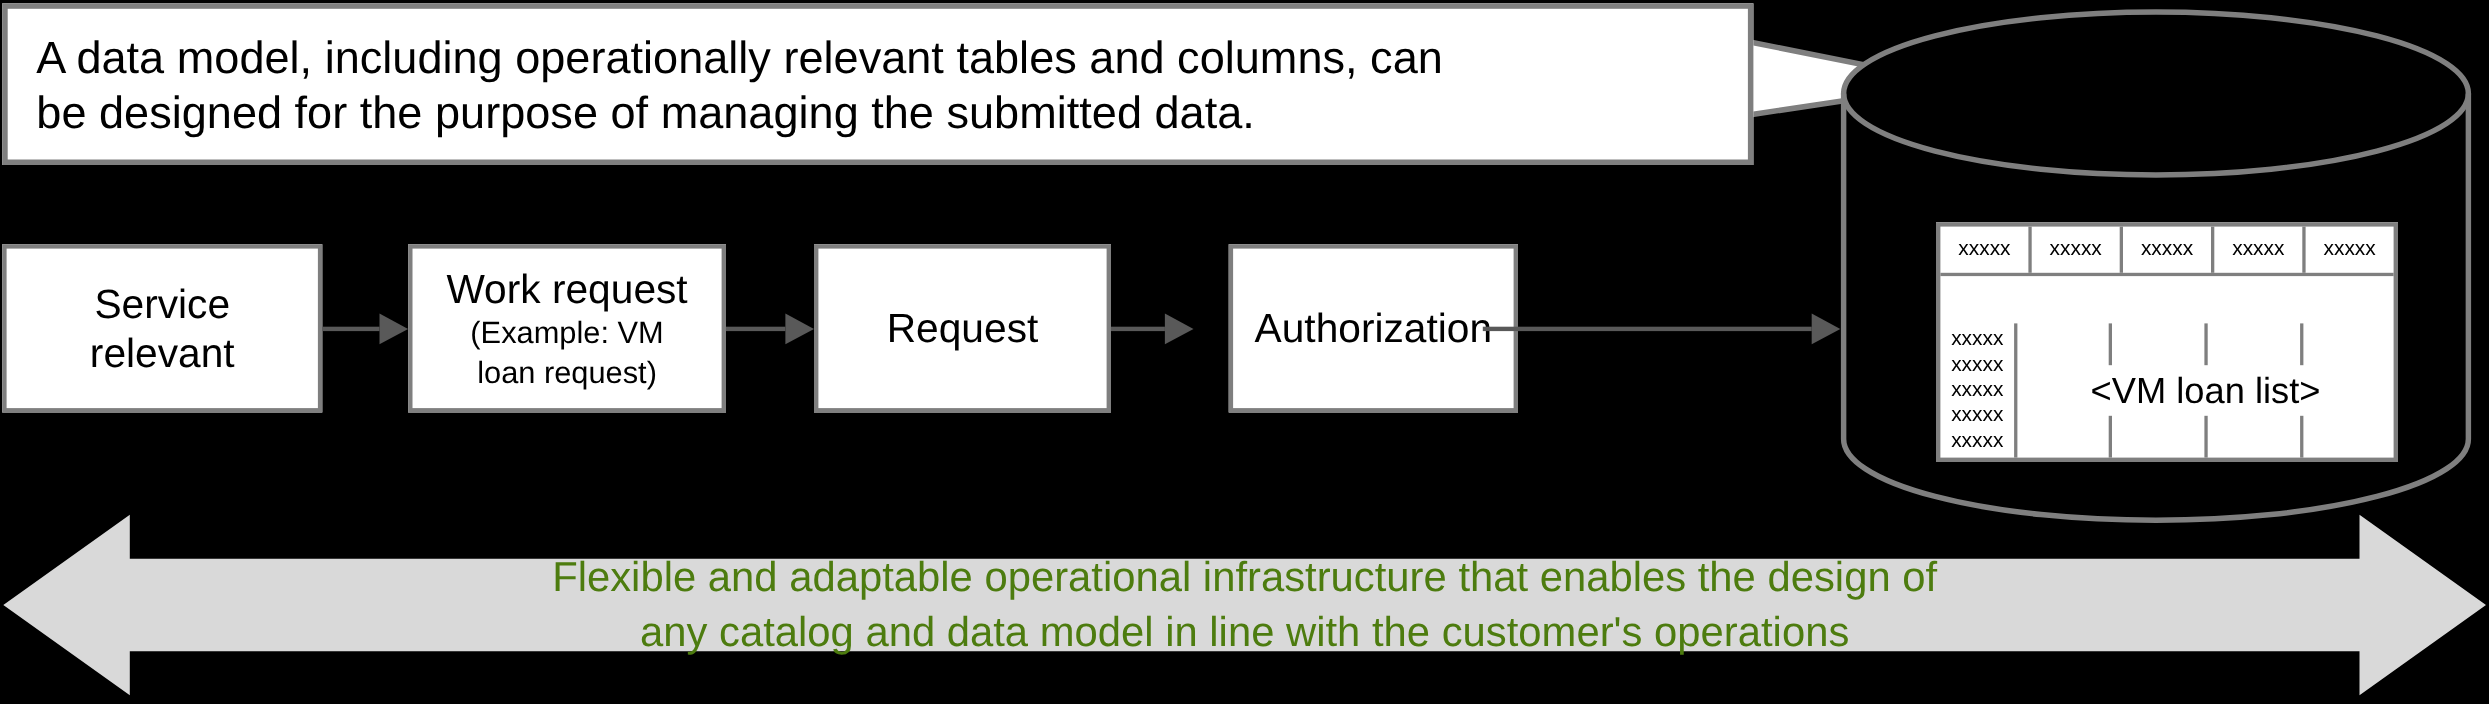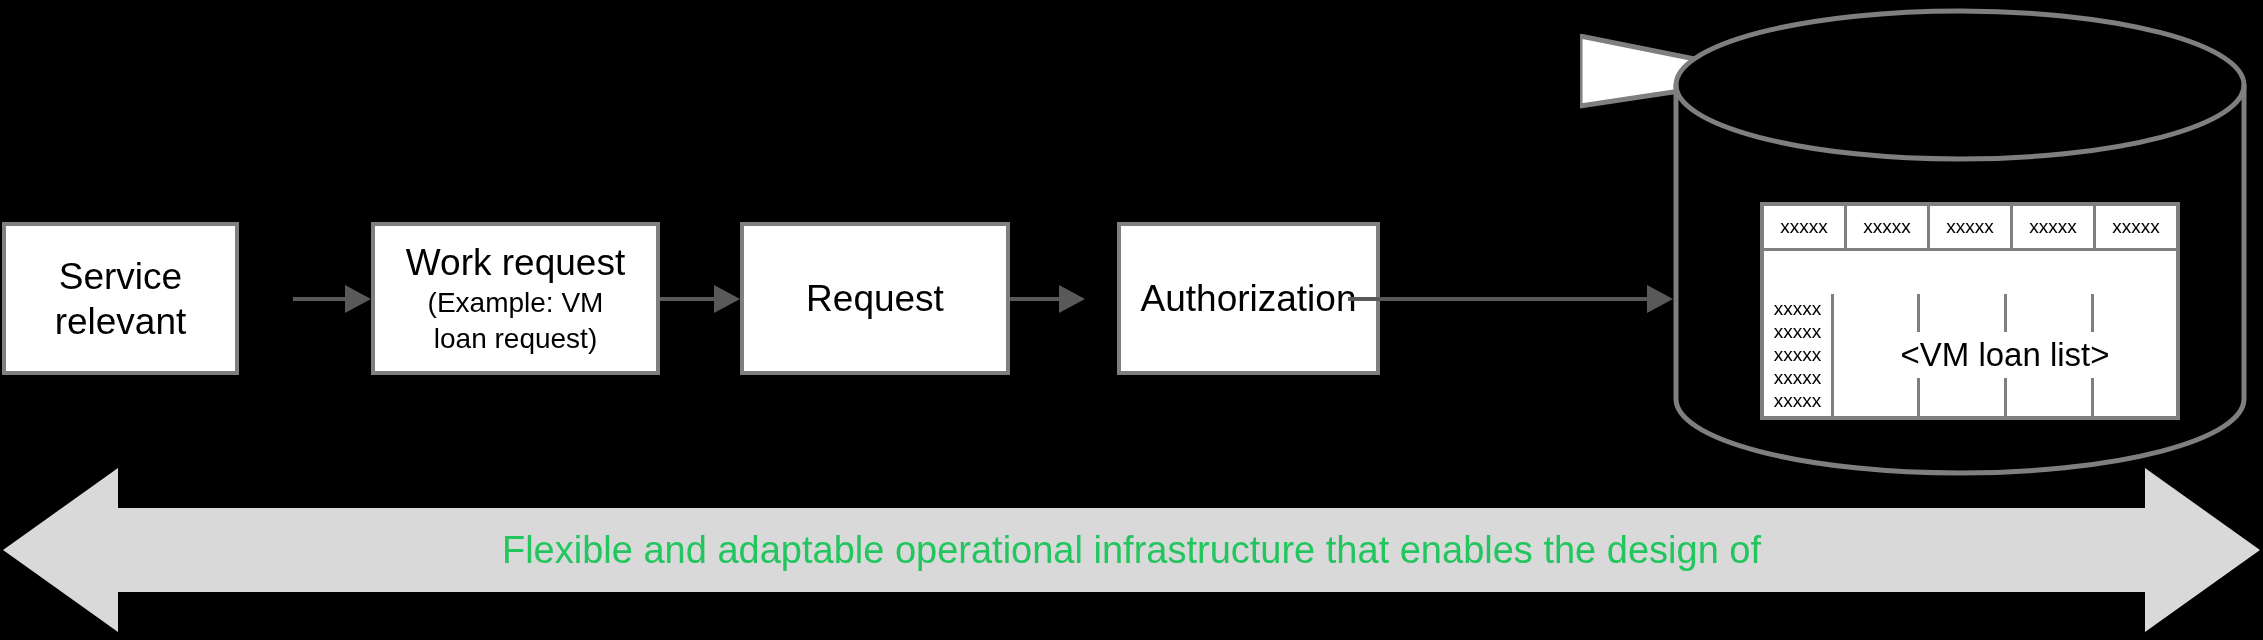--- a/index.html
+++ b/index.html
@@ -64,21 +64,21 @@
   .pbox .main {
     font-size: 37px;
     line-height: 45px;
     white-space: nowrap;
   }
   .pbox .sub {
     font-size: 28px;
     line-height: 36px;
     white-space: nowrap;
   }
-  #box-service   { left: 2px;    top: 222px; width: 237px; height: 153px; }
+  #box-service   { left: 2px;    top: 222px; width: 291px; height: 153px; }
   #box-workreq   { left: 371px;  top: 222px; width: 289px; height: 153px; }
   #box-request   { left: 740px;  top: 222px; width: 270px; height: 153px; }
   #box-authz     { left: 1085px; top: 222px; width: 263px; height: 153px; margin-left: 32px; }
 
   
   .conn {
     position: absolute;
     height: 40px;
     top: 279px;
   }
@@ -198,37 +198,41 @@
     position: absolute;
     left: 120px;
     top: 0;
     width: 2023px;
     height: 180px;
     display: flex;
     flex-direction: column;
     align-items: center;
     justify-content: center;
     text-align: center;
-    color: #22c55e;
+    color: #4d7c0f;
   }
   .banner-text div {
     font-size: 38px;
     line-height: 50px;
     white-space: nowrap;
   }
 </style>
 </head>
 <body>
 
 <div id="stage">
 
   <svg class="callout-tail" viewBox="0 0 210 80" preserveAspectRatio="none">
     <polygon points="0,2 200,42 0,72" fill="#ffffff" stroke="#7f7f7f" stroke-width="5"></polygon>
   </svg>
 
+  <div class="callout-box">
+    <div class="callout-line">A data model, including operationally relevant tables and columns, can</div>
+    <div class="callout-line">be designed for the purpose of managing the submitted data.</div>
+  </div>
 
   <svg class="cyl" viewBox="0 0 574 468" preserveAspectRatio="none">
     <ellipse cx="287" cy="77" rx="284" ry="74" fill="#000000" stroke="#7f7f7f" stroke-width="5"></ellipse>
     <path d="M 3 77 L 3 391 A 284 74 0 0 0 571 391 L 571 77" fill="none" stroke="#7f7f7f" stroke-width="5"></path>
   </svg>
 
   <div class="db-table">
     <div class="db-header-row">
       <div class="db-header-cell">xxxxx</div>
       <div class="db-header-cell">xxxxx</div>
@@ -288,16 +292,17 @@
     <div class="shaft" style="width:299px;"></div>
     <div class="head" style="left:299px;"></div>
   </div>
 
   <div class="banner">
     <svg width="2263" height="180" viewBox="0 0 2263 180" preserveAspectRatio="none">
       <polygon points="3,90 118,8 118,48 2145,48 2145,8 2260,90 2145,172 2145,132 118,132 118,172" fill="#d9d9d9"></polygon>
     </svg>
     <div class="banner-text">
       <div>Flexible and adaptable operational infrastructure that enables the design of</div>
+      <div>any catalog and data model in line with the customer's operations</div>
     </div>
   </div>
 
 </div>
 
 </body></html>

